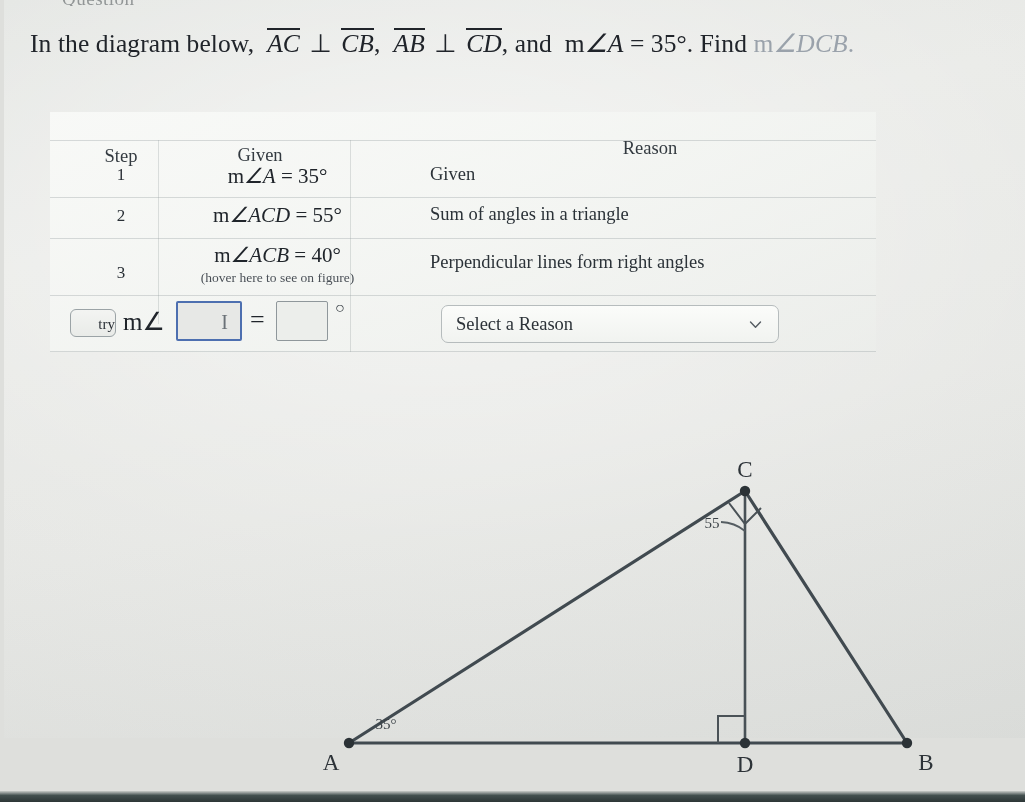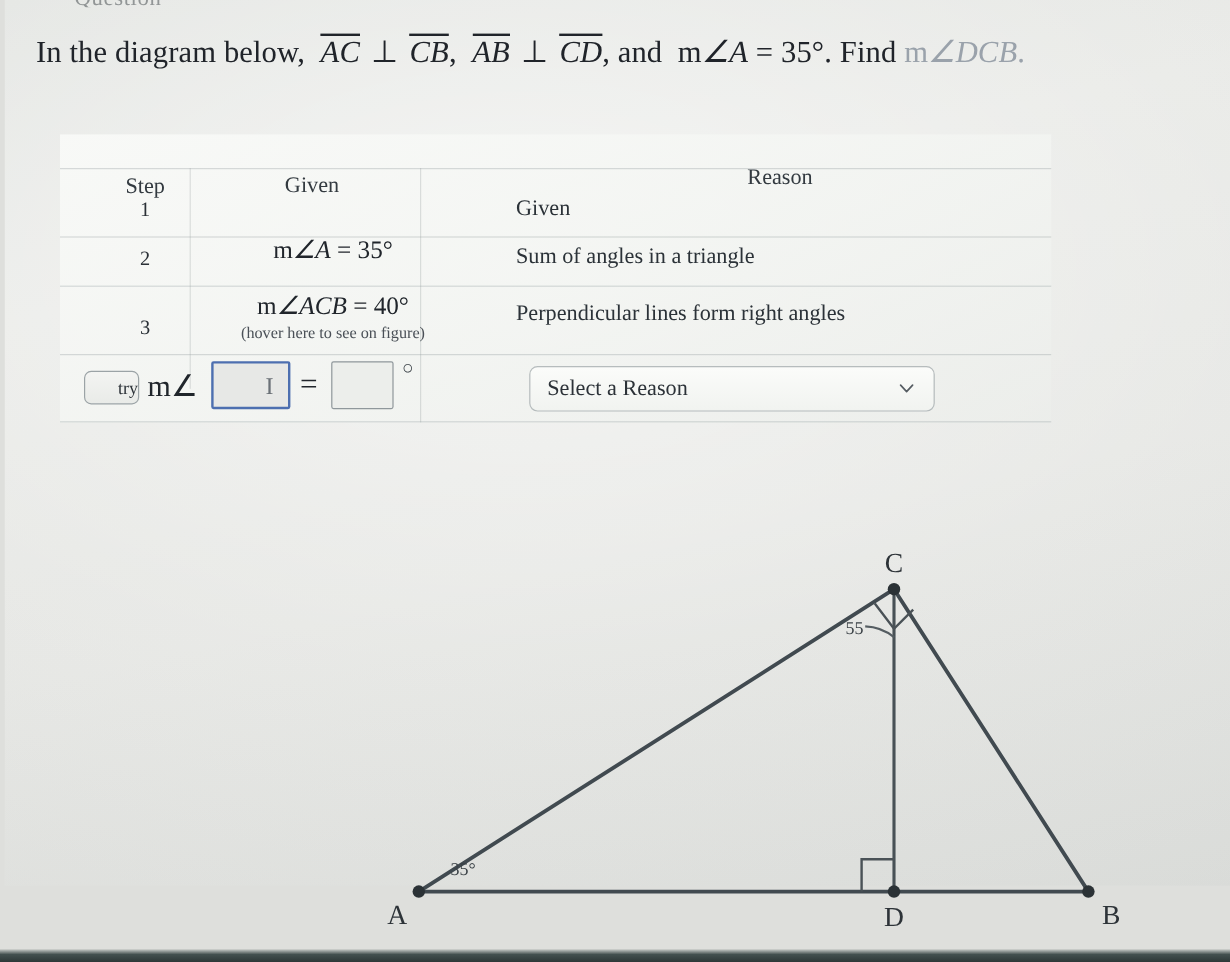--- a/index.html
+++ b/index.html
@@ -266,29 +266,33 @@
     <div class="vline" style="left:108px; top:28px; height:184px;"></div>
     <div class="vline" style="left:300px; top:28px; height:212px;"></div>
 
     <div class="thead-step">Step</div>
     <div class="thead-angle">Given</div>
     <div class="thead-reason">Reason</div>
 
     <div class="hline" style="top:28px;"></div>
 
     <div class="cell-step" style="top:53px;">1</div>
-    <div class="cell-angle" style="top:52px;margin-top:32px;">
+    <div class="cell-angle" style="top:52px;">
       <span>m</span><span class="mi">∠A</span>
       <span>= 35°</span>
     </div>
     <div class="cell-reason" style="top:52px;">Given</div>
 
     <div class="hline" style="top:85px;"></div>
 
     <div class="cell-step" style="top:94px;">2</div>
+    <div class="cell-angle" style="top:91px;">
+      <span>m</span><span class="mi">∠ACD</span>
+      <span>= 55°</span>
+    </div>
     <div class="cell-reason" style="top:92px;">Sum of angles in a triangle</div>
 
     <div class="hline" style="top:126px;"></div>
 
     <div class="cell-step" style="top:151px;">3</div>
     <div class="cell-angle" style="top:131px;">
       <span>m</span><span class="mi">∠ACB</span>
       <span>= 40°</span>
       <span class="hint">(hover here to see on figure)</span>
     </div>

